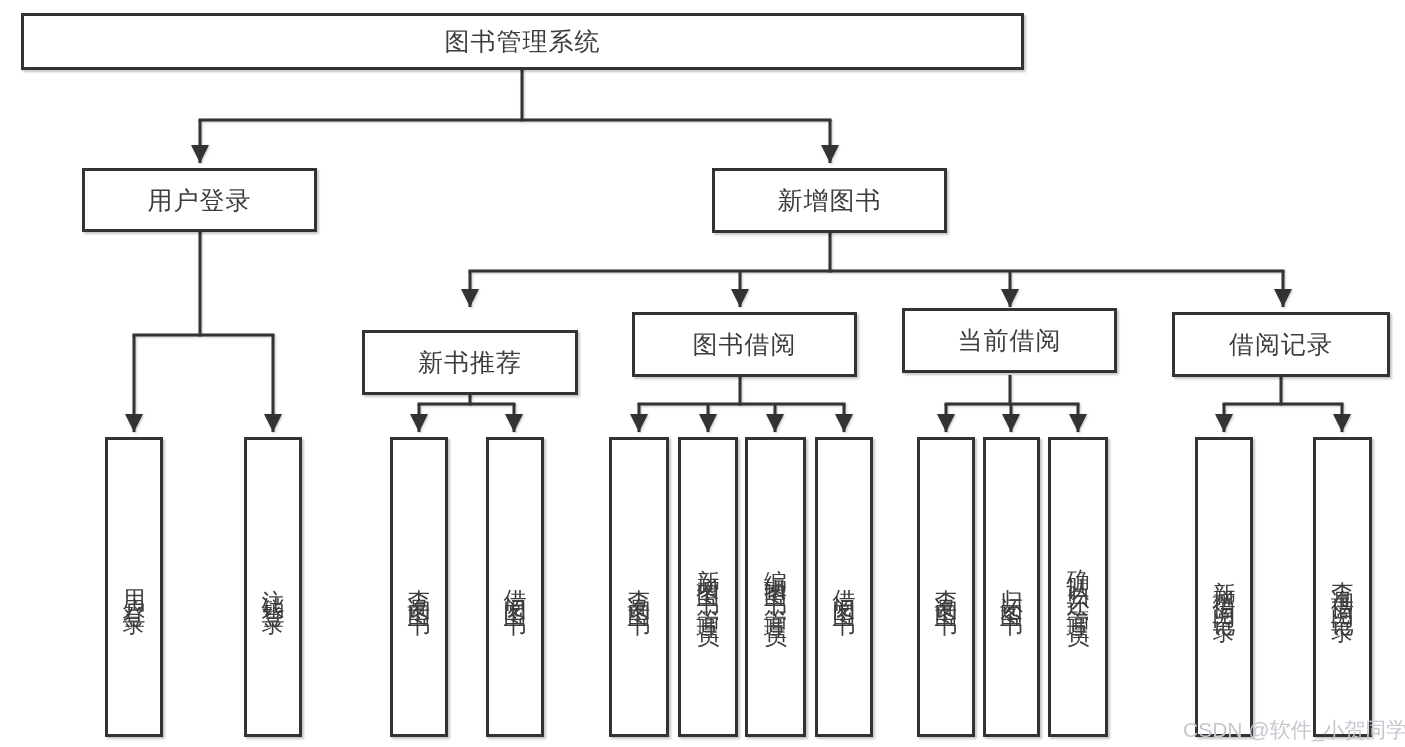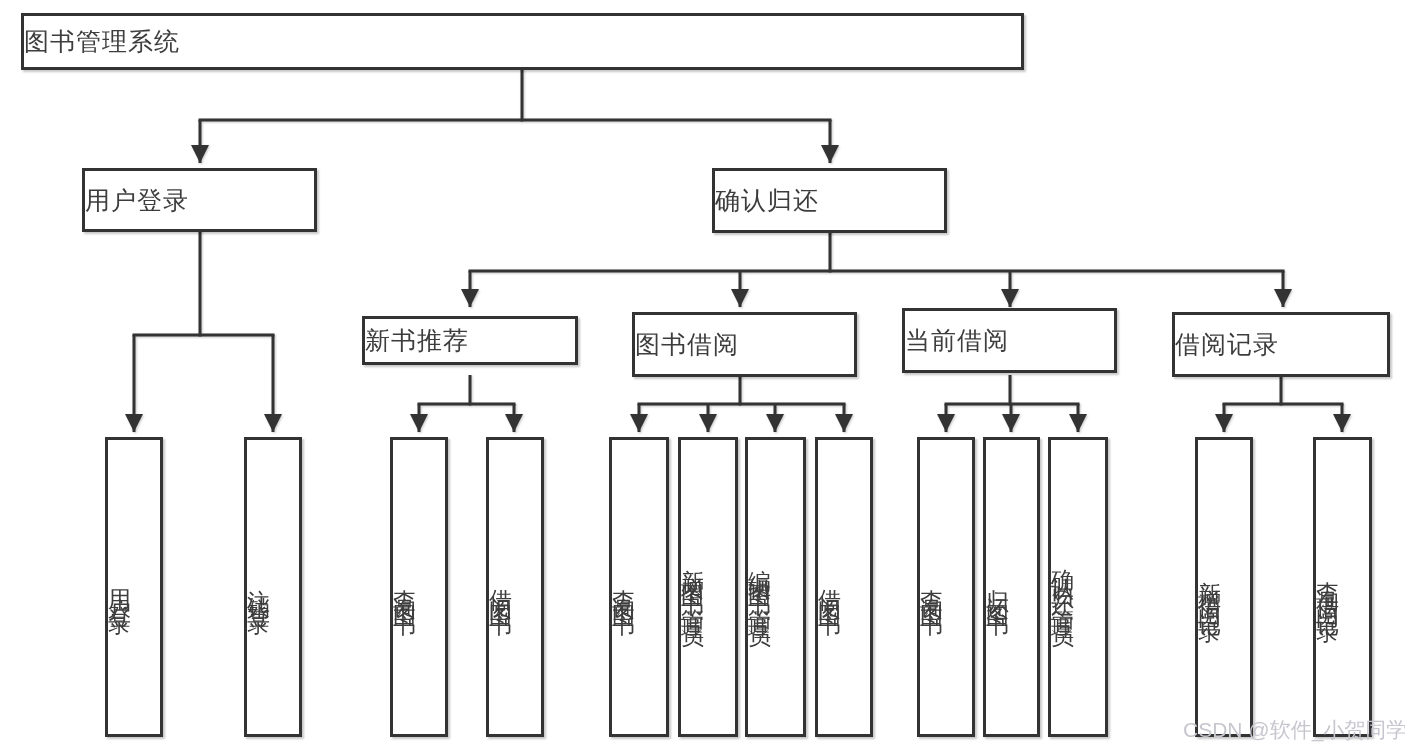--- a/index.html
+++ b/index.html
@@ -22,21 +22,21 @@
     z-index: 1;
     filter: drop-shadow(1px 1px 1px rgba(0,0,0,0.22));
   }
   .node {
     position: absolute;
     box-sizing: border-box;
     border: 3px solid #333333;
     background: #ffffff;
     display: flex;
     align-items: center;
-    justify-content: flex-start;
+    justify-content: center;
     z-index: 2;
     box-shadow: 2px 2px 2px rgba(0,0,0,0.22);
     color: #3d3d3d;
   }
   .node.h span {
     font-size: 25px;
     letter-spacing: 1px;
     white-space: nowrap;
   }
   .node.v span {
@@ -112,24 +112,24 @@
   </svg>
 
   <div class="node h" style="left:21px;top:13px;width:1003px;height:57px">
     <span>图书管理系统</span>
   </div>
 
   <div class="node h" style="left:82px;top:168px;width:235px;height:64px">
     <span>用户登录</span>
   </div>
   <div class="node h" style="left:712px;top:168px;width:235px;height:65px">
-    <span>确认归还</span>
+    <span>新增图书</span>
   </div>
 
-  <div class="node h" style="left:362px;top:316px;width:216px;height:49px">
+  <div class="node h" style="left:362px;top:330px;width:216px;height:65px">
     <span>新书推荐</span>
   </div>
   <div class="node h" style="left:632px;top:312px;width:225px;height:65px">
     <span>图书借阅</span>
   </div>
   <div class="node h" style="left:902px;top:308px;width:215px;height:65px">
     <span>当前借阅</span>
   </div>
   <div class="node h" style="left:1172px;top:312px;width:218px;height:65px">
     <span>借阅记录</span>

